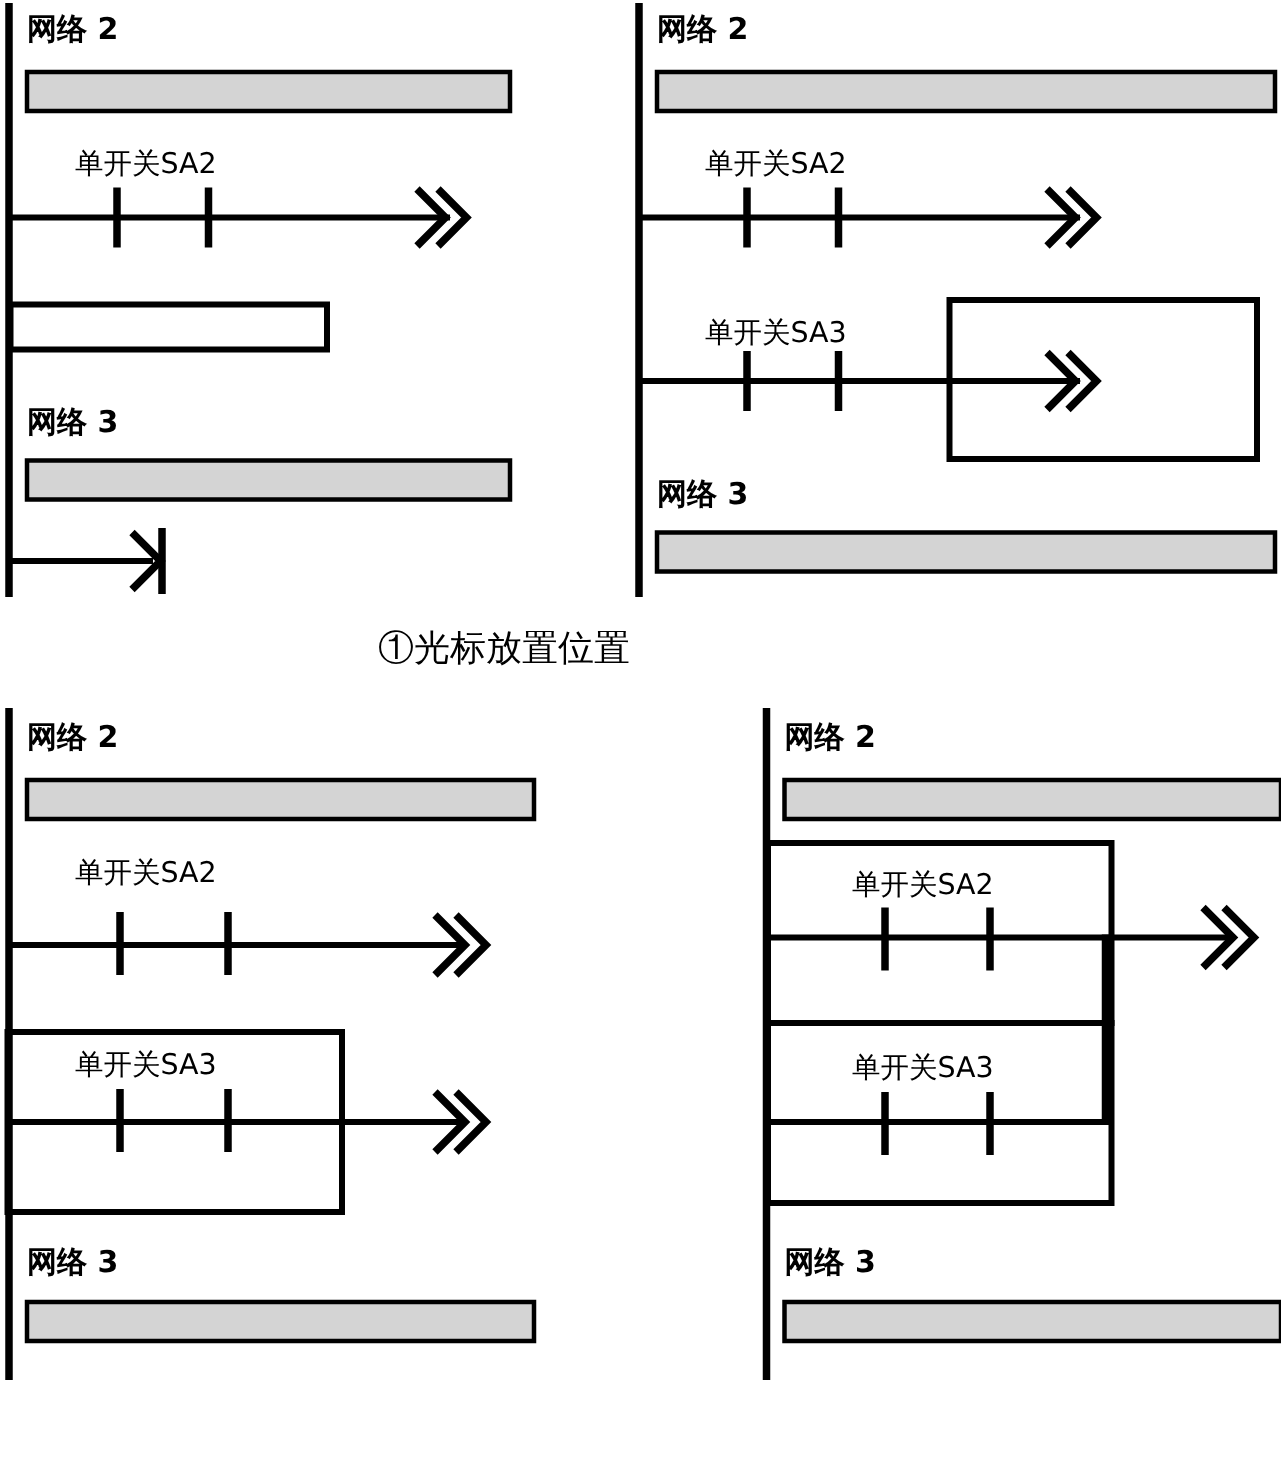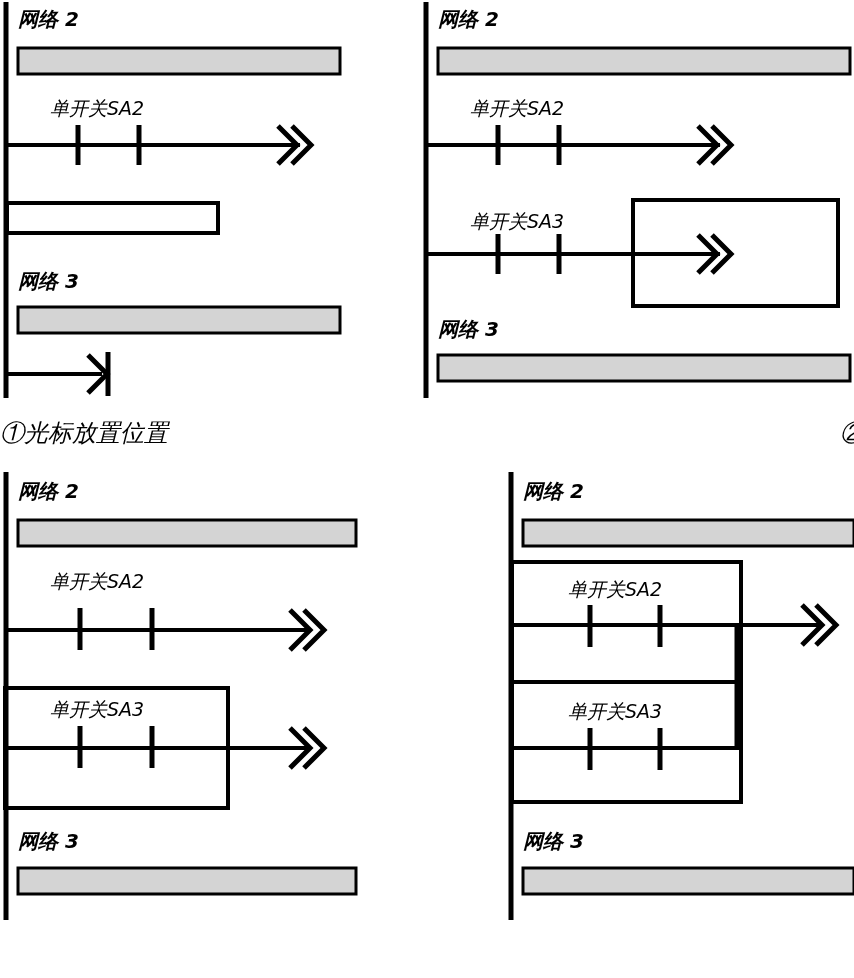--- a/index.html
+++ b/index.html
@@ -11,34 +11,33 @@
     width: 854px;
     height: 978px;
     font-family: "Liberation Serif", "DejaVu Serif", serif;
     color: #000000;
     overflow: hidden;
   }
   #page {
     position: relative;
     width: 726px;
     height: 978px;
-    font-style: italic;
   }
   .panel {
     position: absolute;
   }
   .panel-figure {
     position: absolute;
     left: 0;
     top: 0;
   }
   .caption {
     position: absolute;
     width: 100%;
-    text-align: left;
+    text-align: right;
     font-family: "Liberation Serif", "DejaVu Serif", serif;
     font-size: 24px;
     line-height: 30px;
     white-space: nowrap;
     color: #000;
   }
   
   #panel-1 { left: 0px;   top: 0px;   width: 420px; height: 460px; }
   #panel-2 { left: 420px; top: 0px;   width: 434px; height: 460px; }
   #panel-3 { left: 0px;   top: 460px; width: 420px; height: 518px; }

